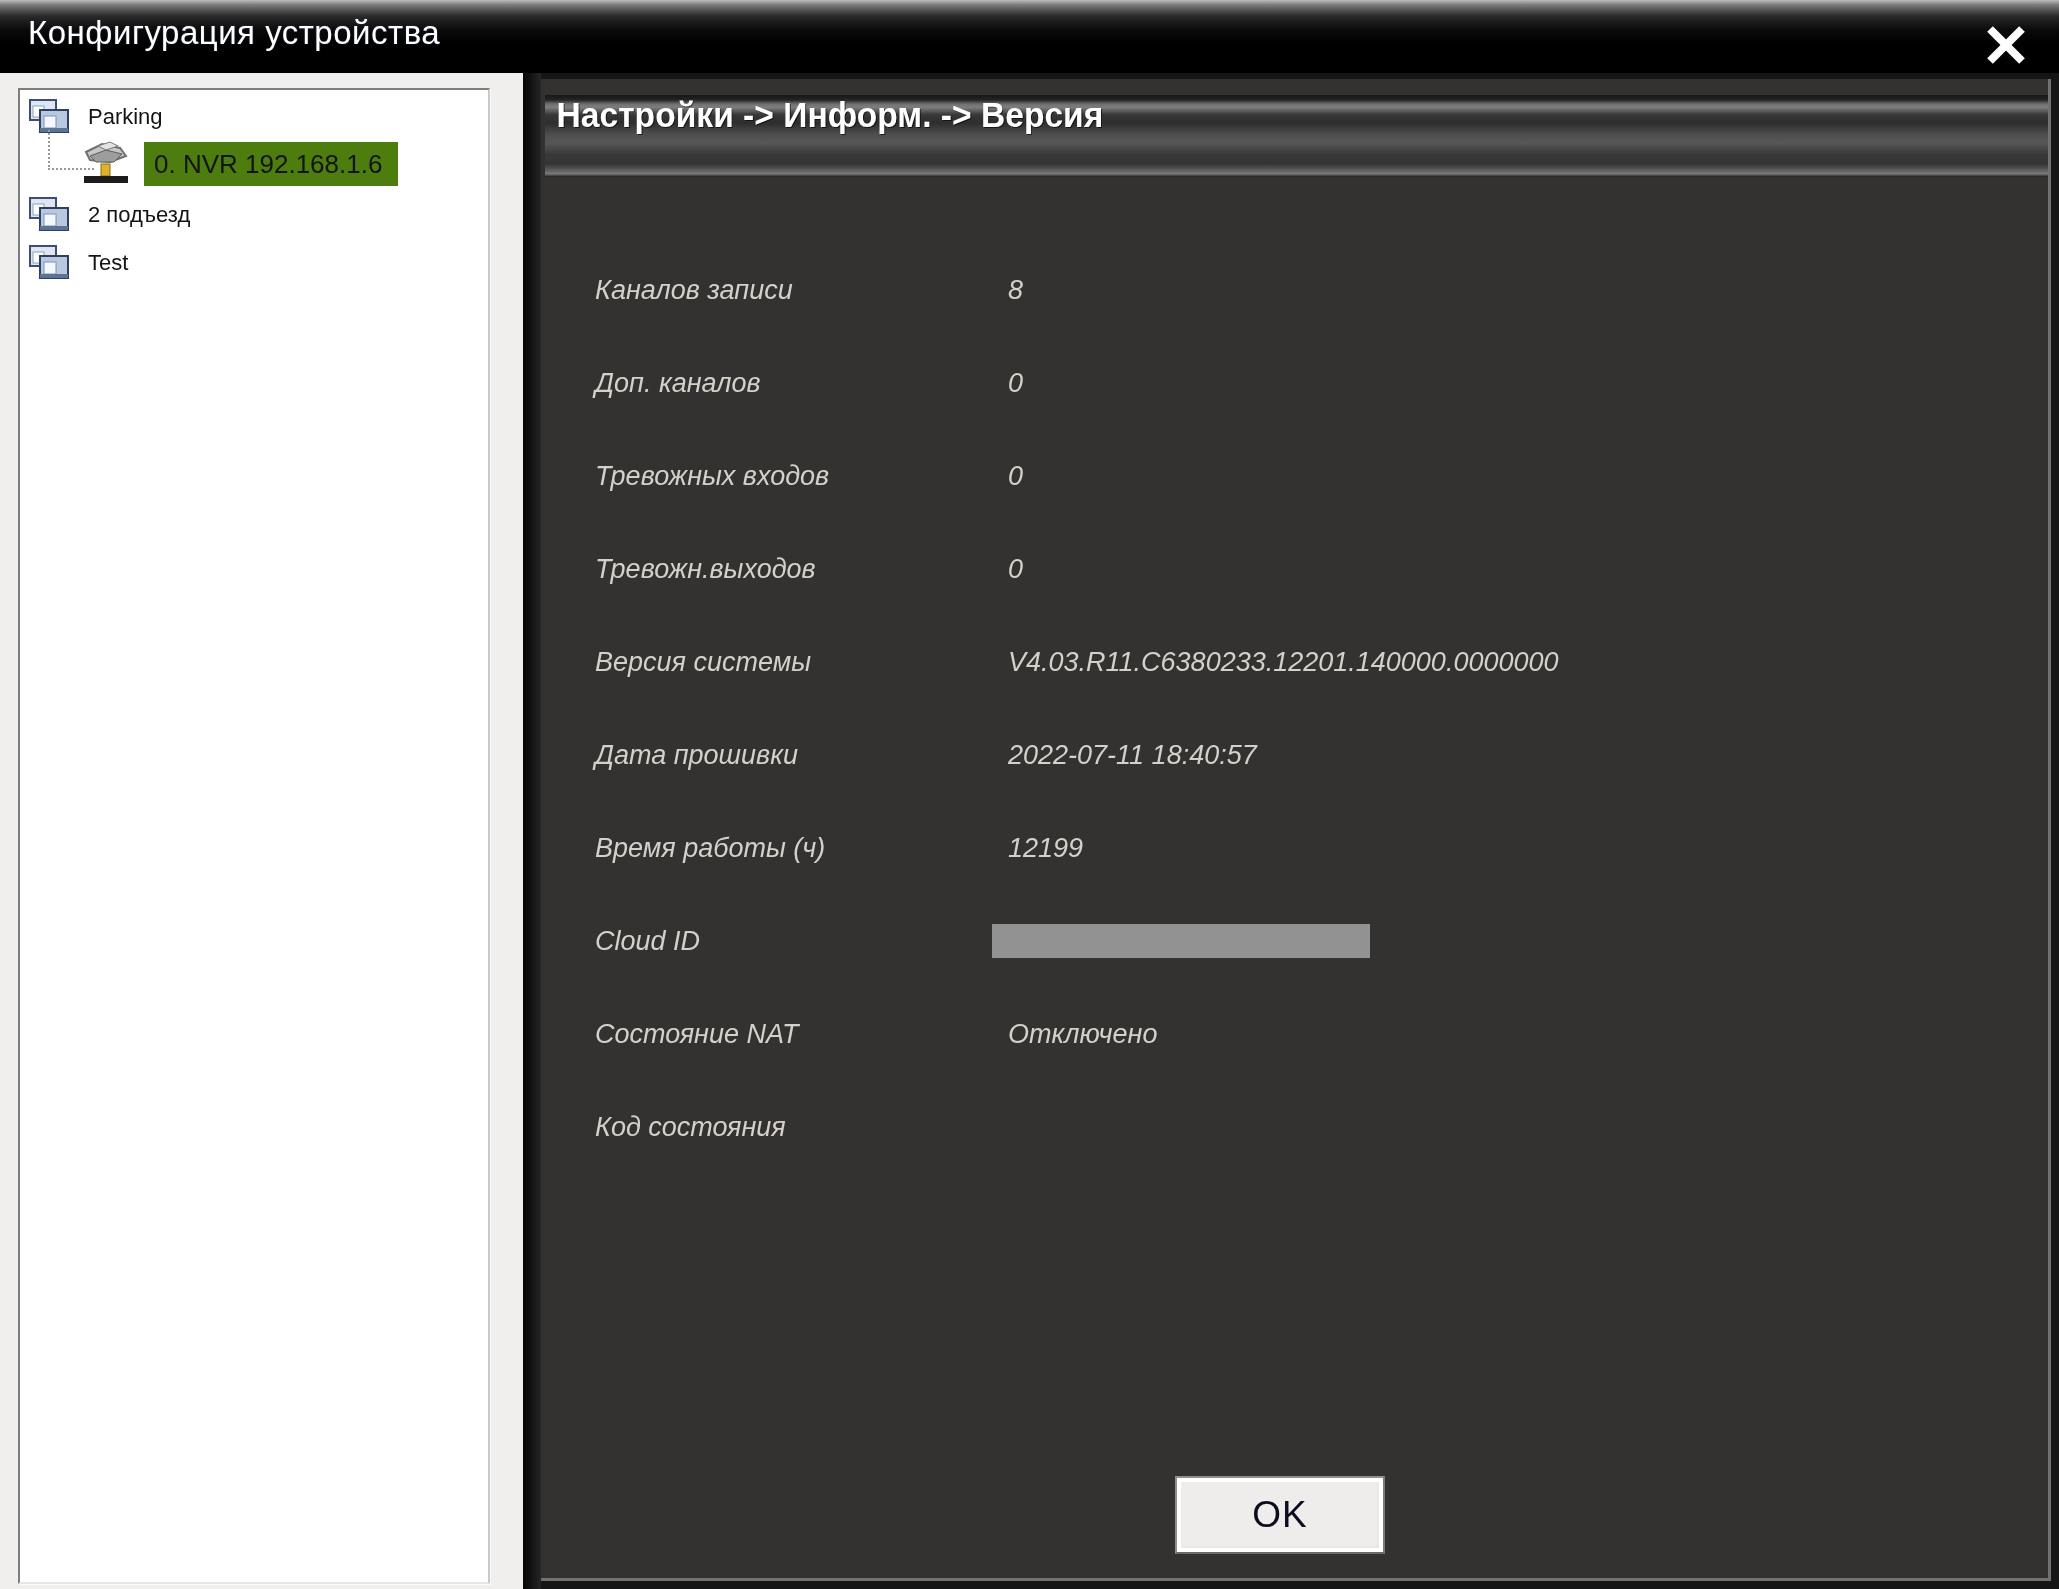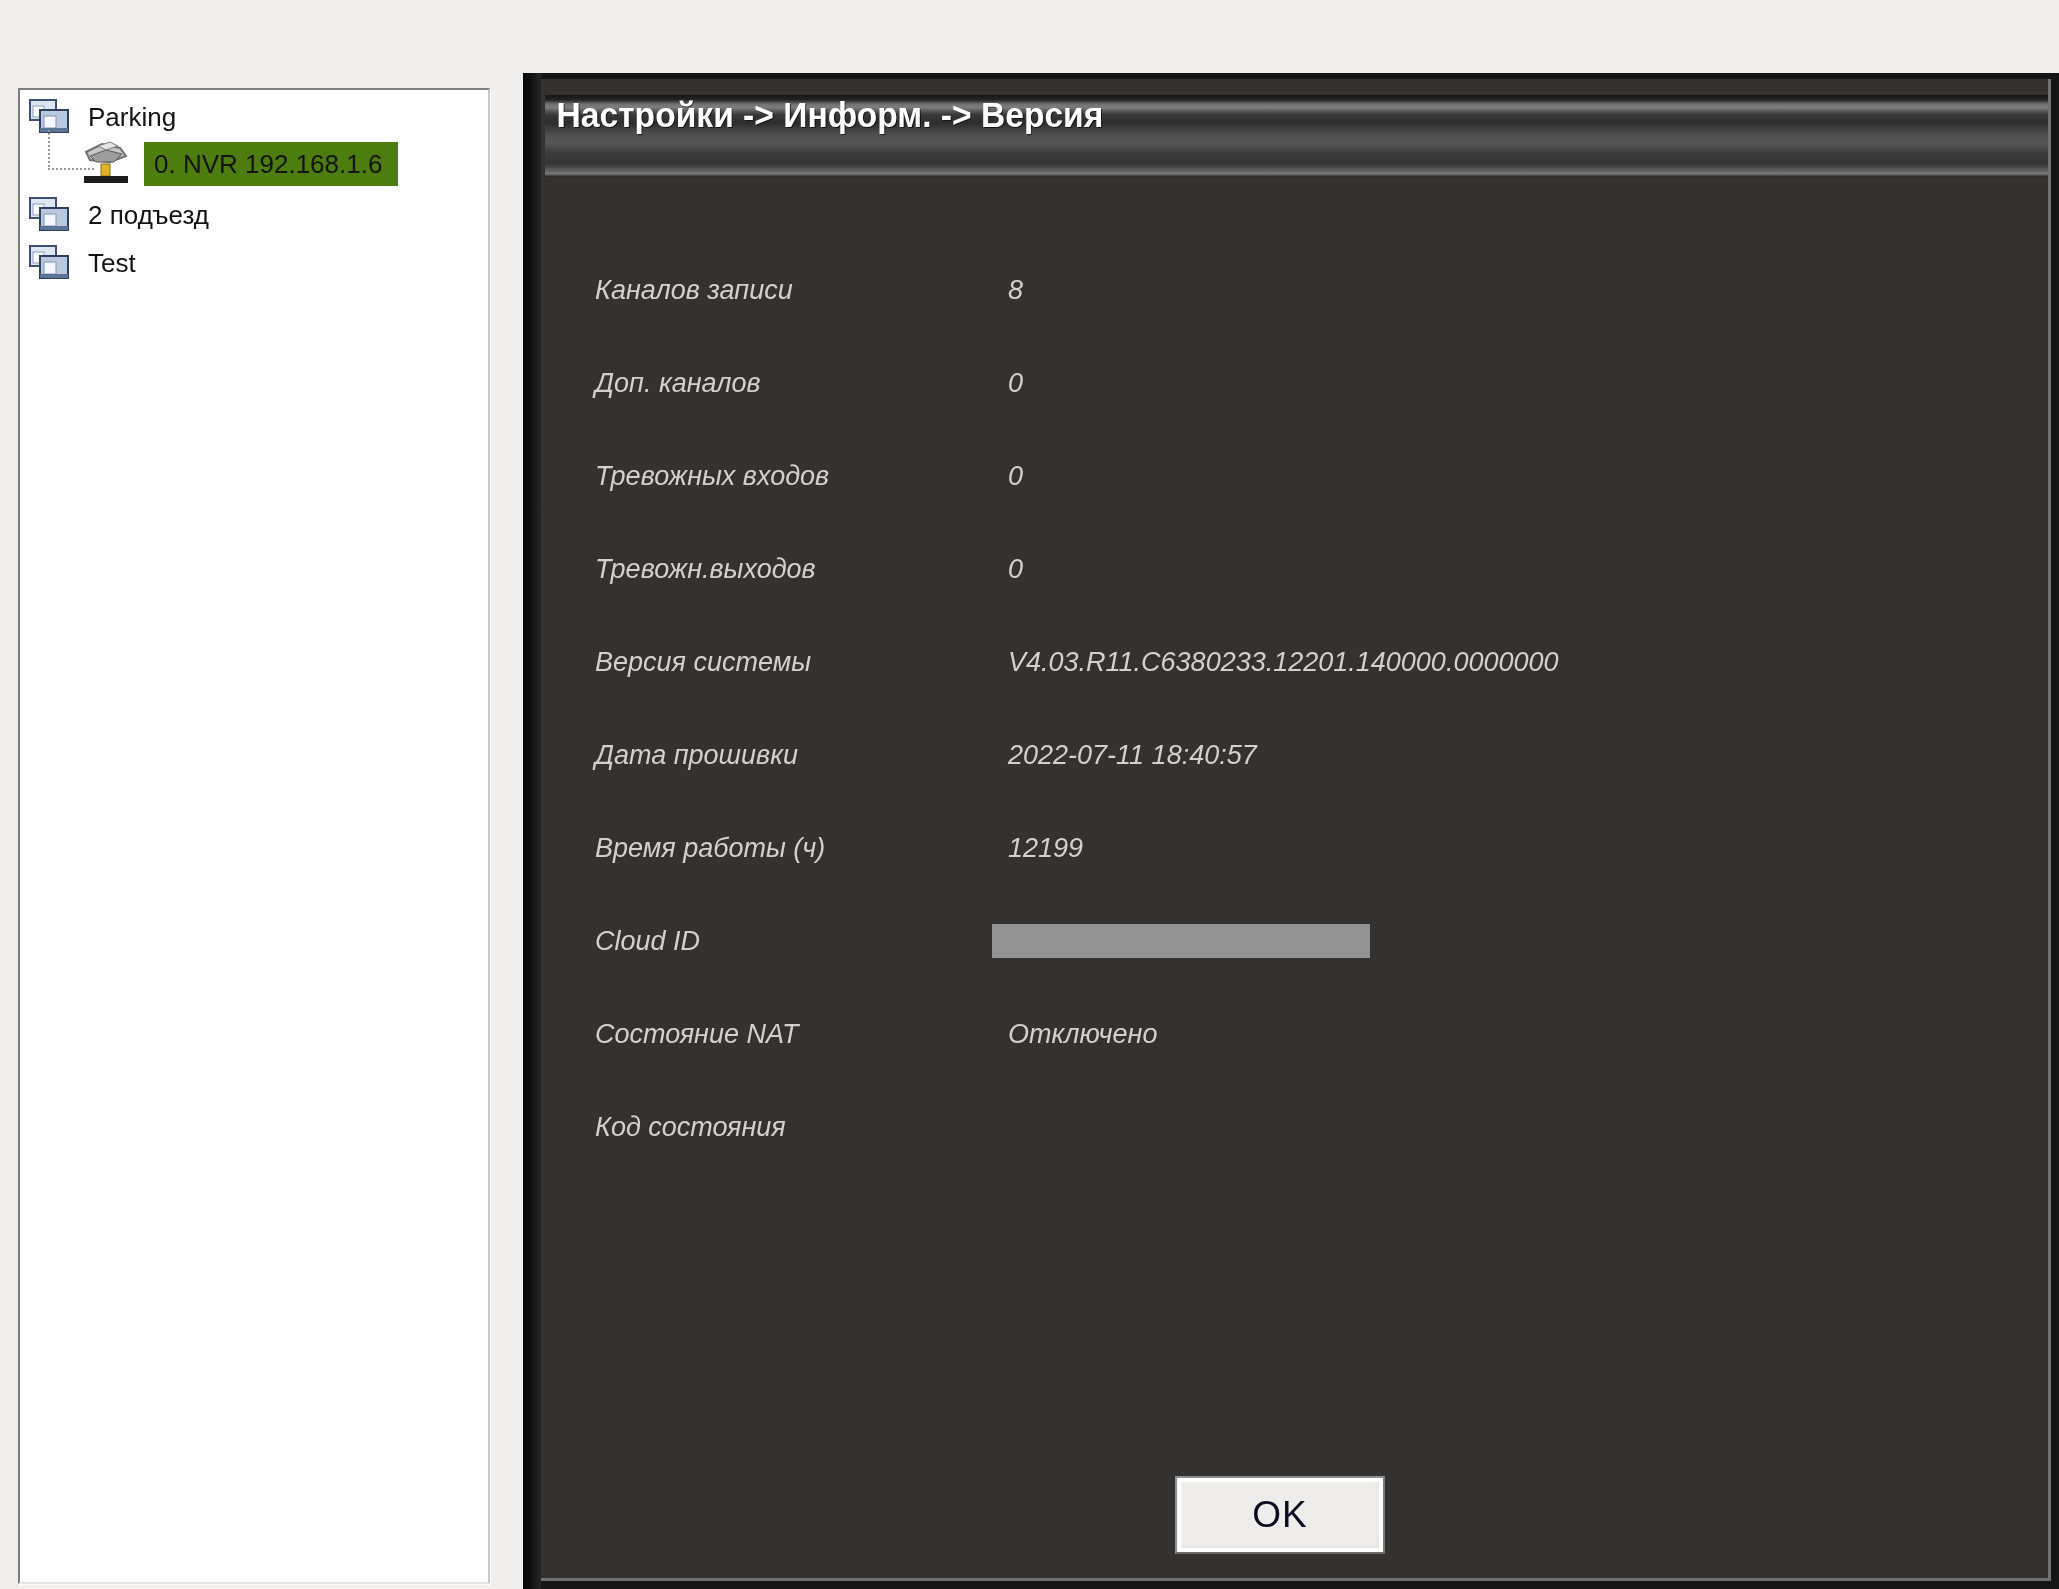--- a/index.html
+++ b/index.html
@@ -25,21 +25,21 @@
   
   .tree-panel{
     position:absolute;left:18px;top:88px;width:468px;height:1492px;
     background:#ffffff;
     border:2px solid #7e7e7e;
     border-right-color:#c9c9c9;border-bottom-color:#e6e6e6;
     box-shadow:1px 1px 0 #fbfbfb;
   }
   .tree-row{
     position:absolute;left:8px;height:44px;display:flex;align-items:center;
-    font-size:26px;color:#141414;white-space:nowrap;cursor:default;
+    font-size:22px;color:#141414;white-space:nowrap;cursor:default;
   }
   .tree-row .gicon{width:42px;height:38px;margin-right:14px;flex:0 0 auto;}
   .tree-label{padding:2px 4px;}
   .tree-child{position:absolute;left:0;top:52px;width:450px;height:48px;}
   .tree-connector{
     position:absolute;left:28px;top:-12px;width:44px;height:38px;
     border-left:2px dotted #9a9a9a;border-bottom:2px dotted #9a9a9a;
   }
   .dicon{position:absolute;left:56px;top:-6px;width:58px;height:52px;}
   .tree-child .sel{
@@ -92,20 +92,27 @@
     box-shadow:inset 0 0 0 4px #ffffff, inset -6px -6px 6px -4px #d8d6d2;
     display:flex;align-items:center;justify-content:center;cursor:pointer;
   }
   .ok-button span{font-size:37px;color:#0c0c20;letter-spacing:1px;}
 </style>
 </head>
 <body>
 
 <div class="canvas">
 
+  <div class="titlebar">
+    <span class="title">Конфигурация устройства</span>
+    <svg class="close-btn" viewBox="0 0 46 46">
+      <line x1="7" y1="7" x2="39" y2="39" stroke="#ffffff" stroke-width="8"></line>
+      <line x1="39" y1="7" x2="7" y2="39" stroke="#ffffff" stroke-width="8"></line>
+    </svg>
+  </div>
 
   <div class="tree-panel">
 
     <div class="tree-row" style="top:5px;">
       <svg class="gicon" viewBox="0 0 42 38">
         <rect x="2" y="2" width="26" height="20" fill="#dde6f2" stroke="#3c4f72" stroke-width="2"></rect>
         <rect x="5" y="8" width="11" height="11" fill="#ffffff" stroke="#8ba0c0" stroke-width="1"></rect>
         <rect x="12" y="12" width="28" height="22" fill="#b9c8de" stroke="#2e405e" stroke-width="2"></rect>
         <rect x="16" y="18" width="12" height="12" fill="#f4f7fb" stroke="#7d94b6" stroke-width="1"></rect>
         <rect x="12" y="30" width="28" height="4" fill="#5d7396"></rect>

